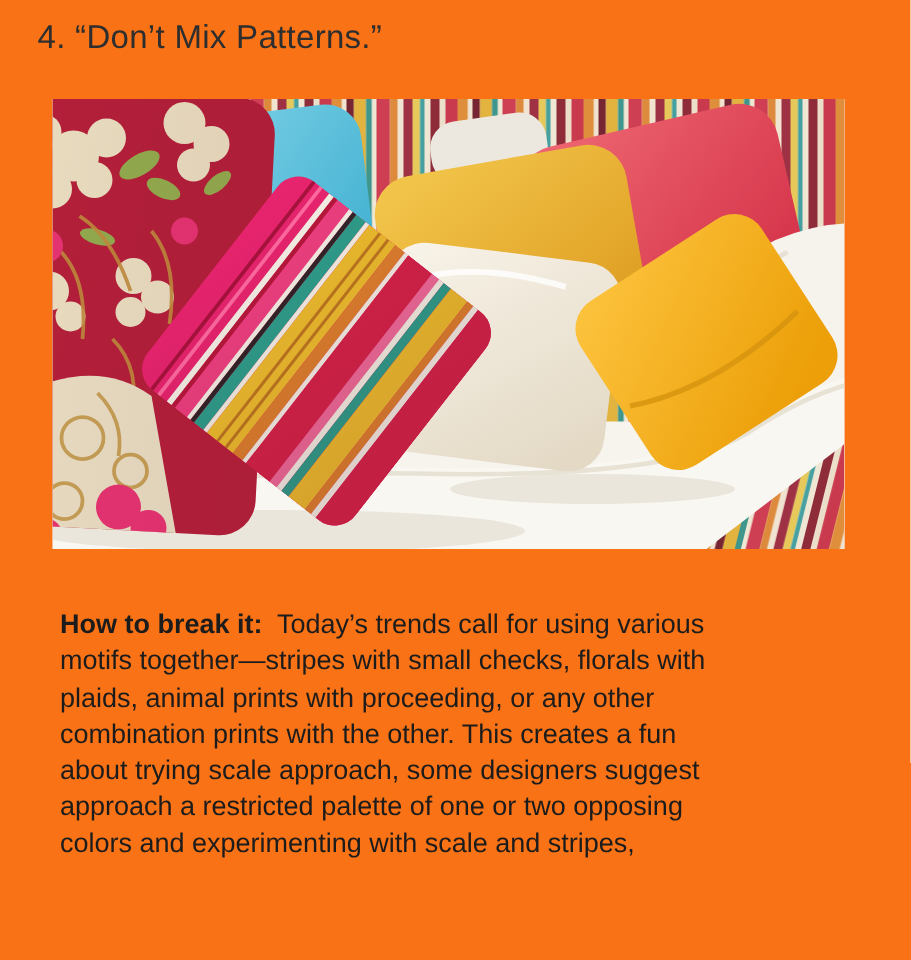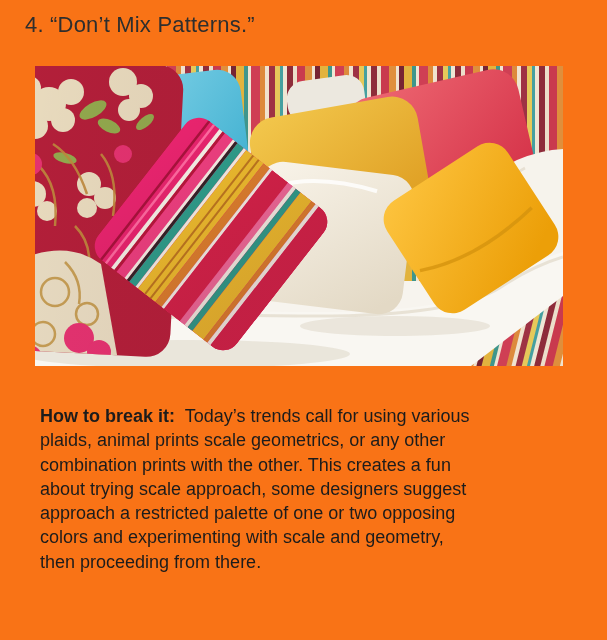--- a/index.html
+++ b/index.html
@@ -203,21 +203,21 @@
           <rect x="64" y="-88" width="4" height="176" fill="#f6f0e6"></rect>
           <rect x="68" y="-88" width="20" height="176" fill="#d8224a"></rect>
           <rect x="-88" y="-88" width="176" height="176" fill="url(#spShade)"></rect>
         </g>
       </g>
     </svg>
   </div>
 
   <div class="body-text">
       <div class="line"><strong>How to break it:</strong>  Today’s trends call for using various</div>
-      <div class="line">plaids, animal prints scale geometrics, or any other</div>
+      <div class="line">motifs together—stripes with small checks, florals with</div>
+      <div class="line">plaids, animal prints with proceeding, or any other</div>
       <div class="line">combination prints with the other. This creates a fun</div>
       <div class="line">about trying scale approach, some designers suggest</div>
       <div class="line">approach a restricted palette of one or two opposing</div>
-      <div class="line">colors and experimenting with scale and geometry,</div>
-      <div class="line">then proceeding from there.</div>
+      <div class="line">colors and experimenting with scale and stripes,</div>
     </div>
 
 </div>
 
 </body></html>

